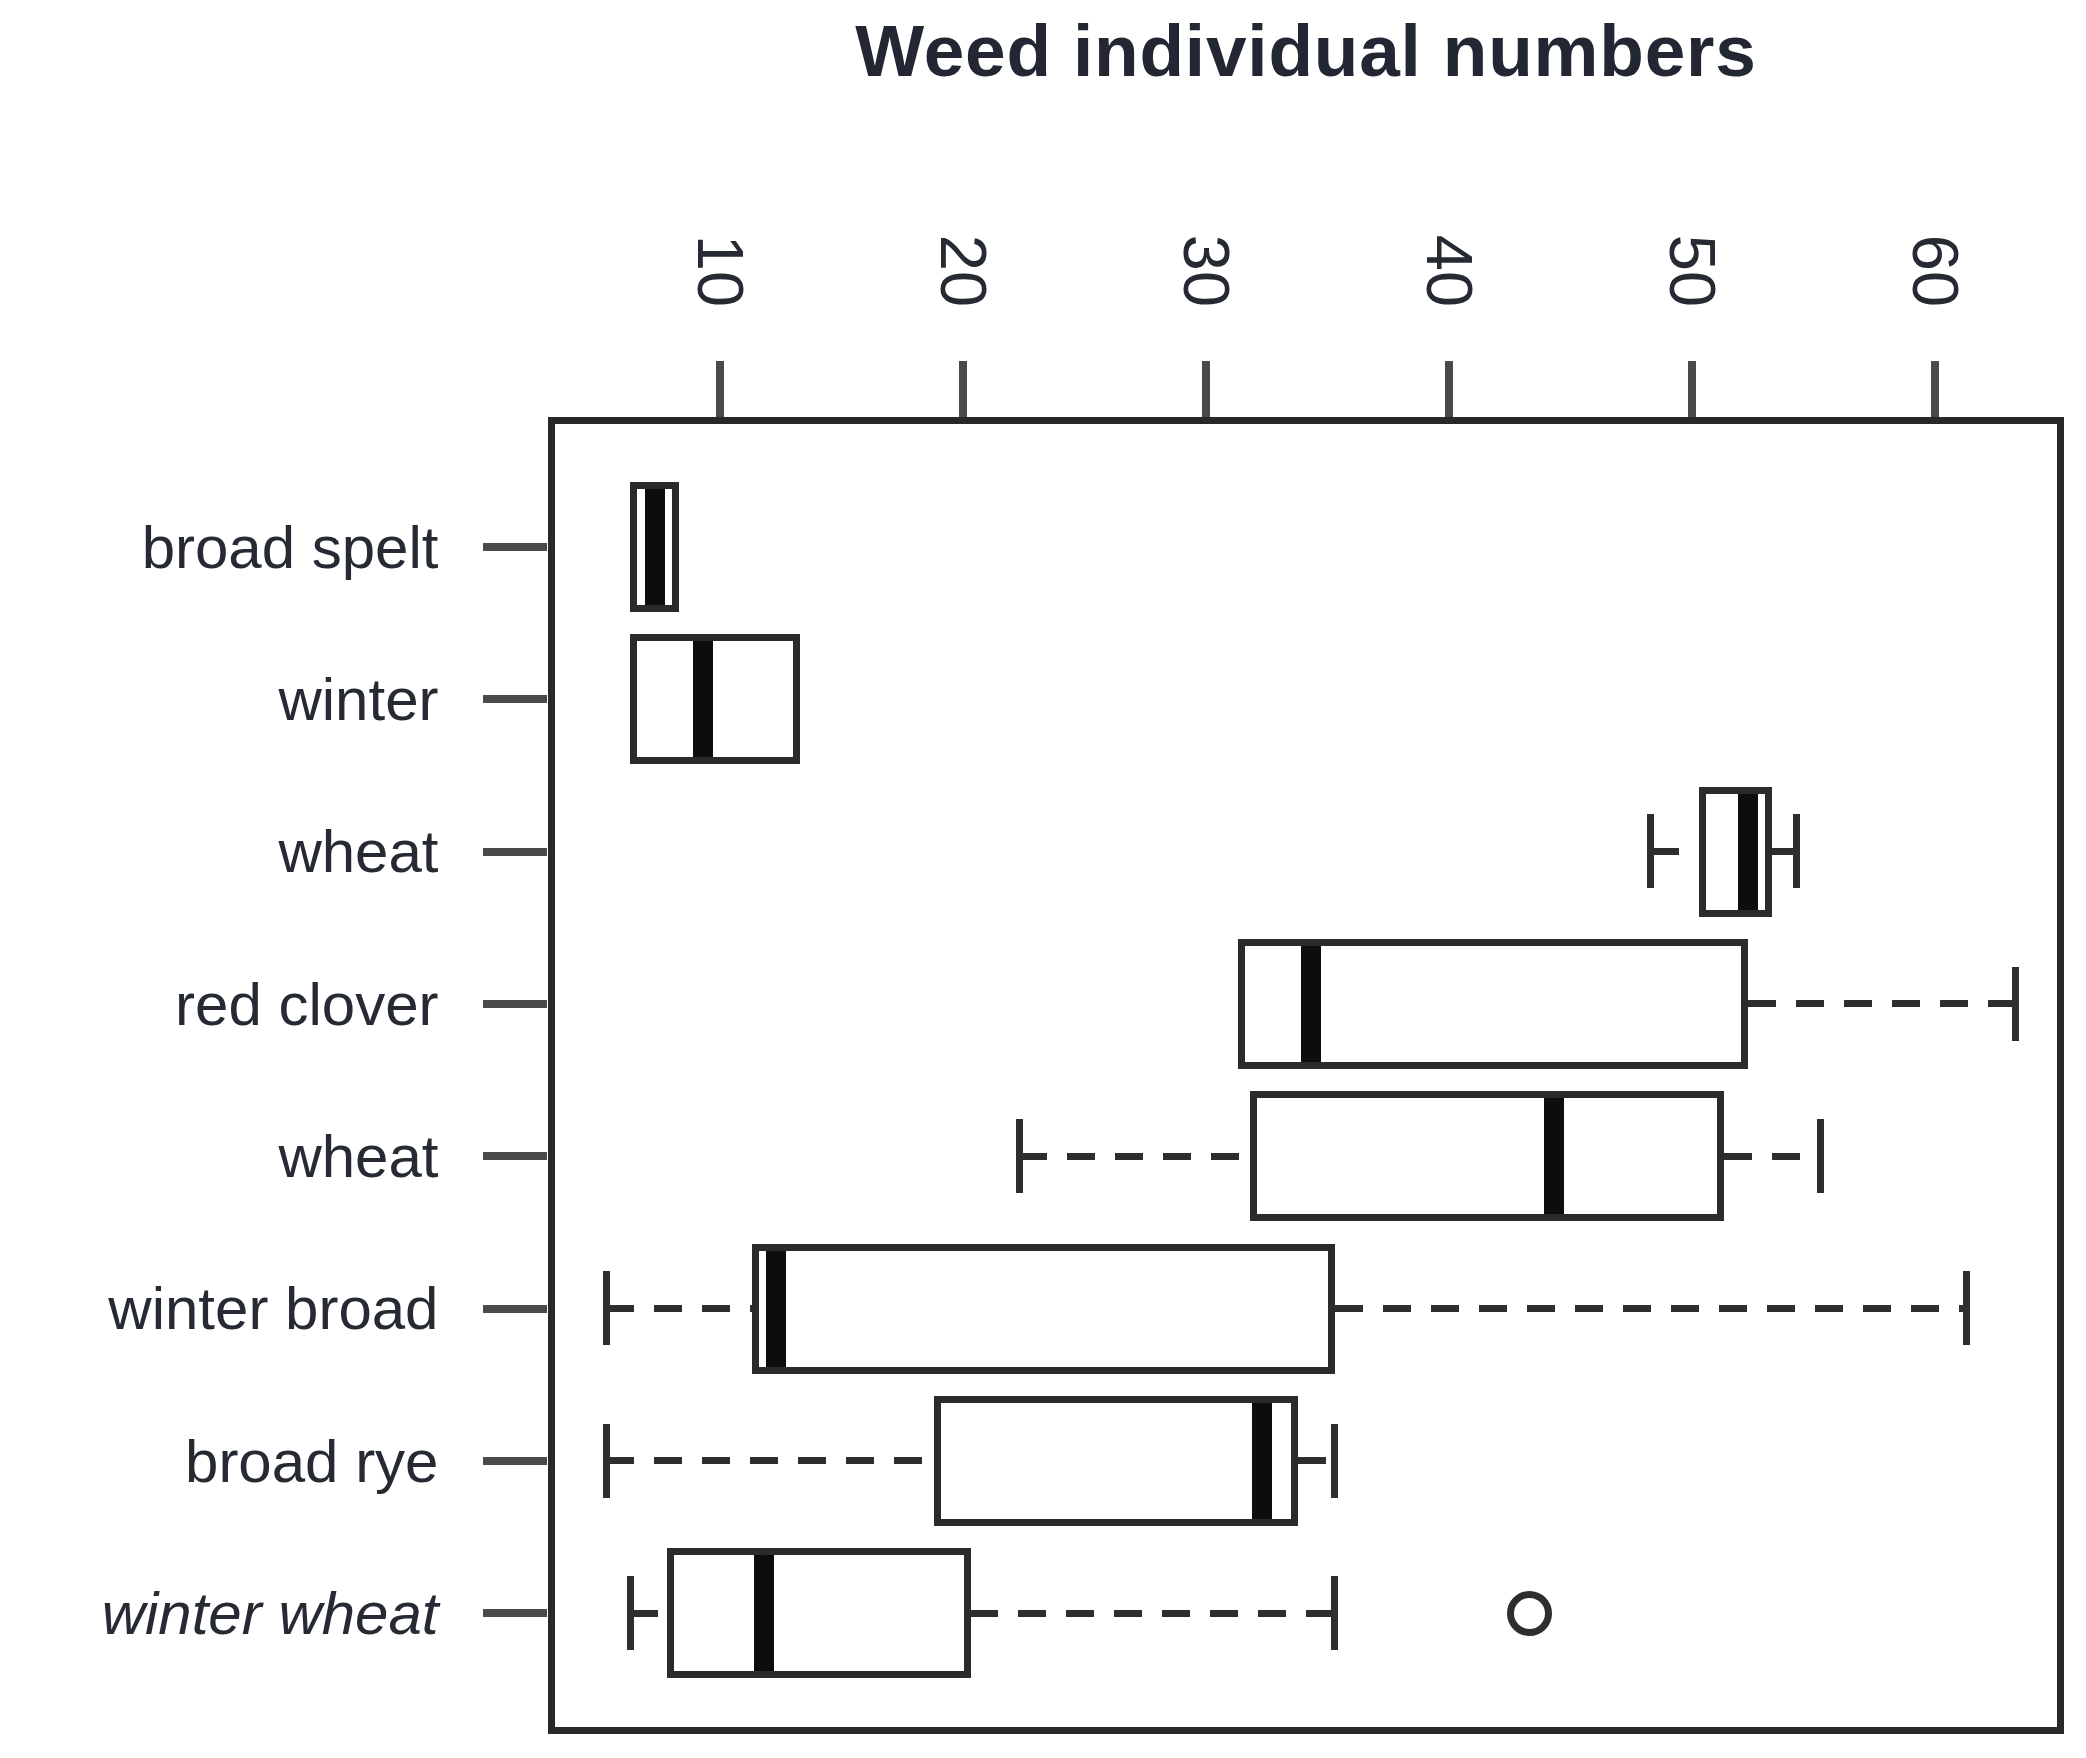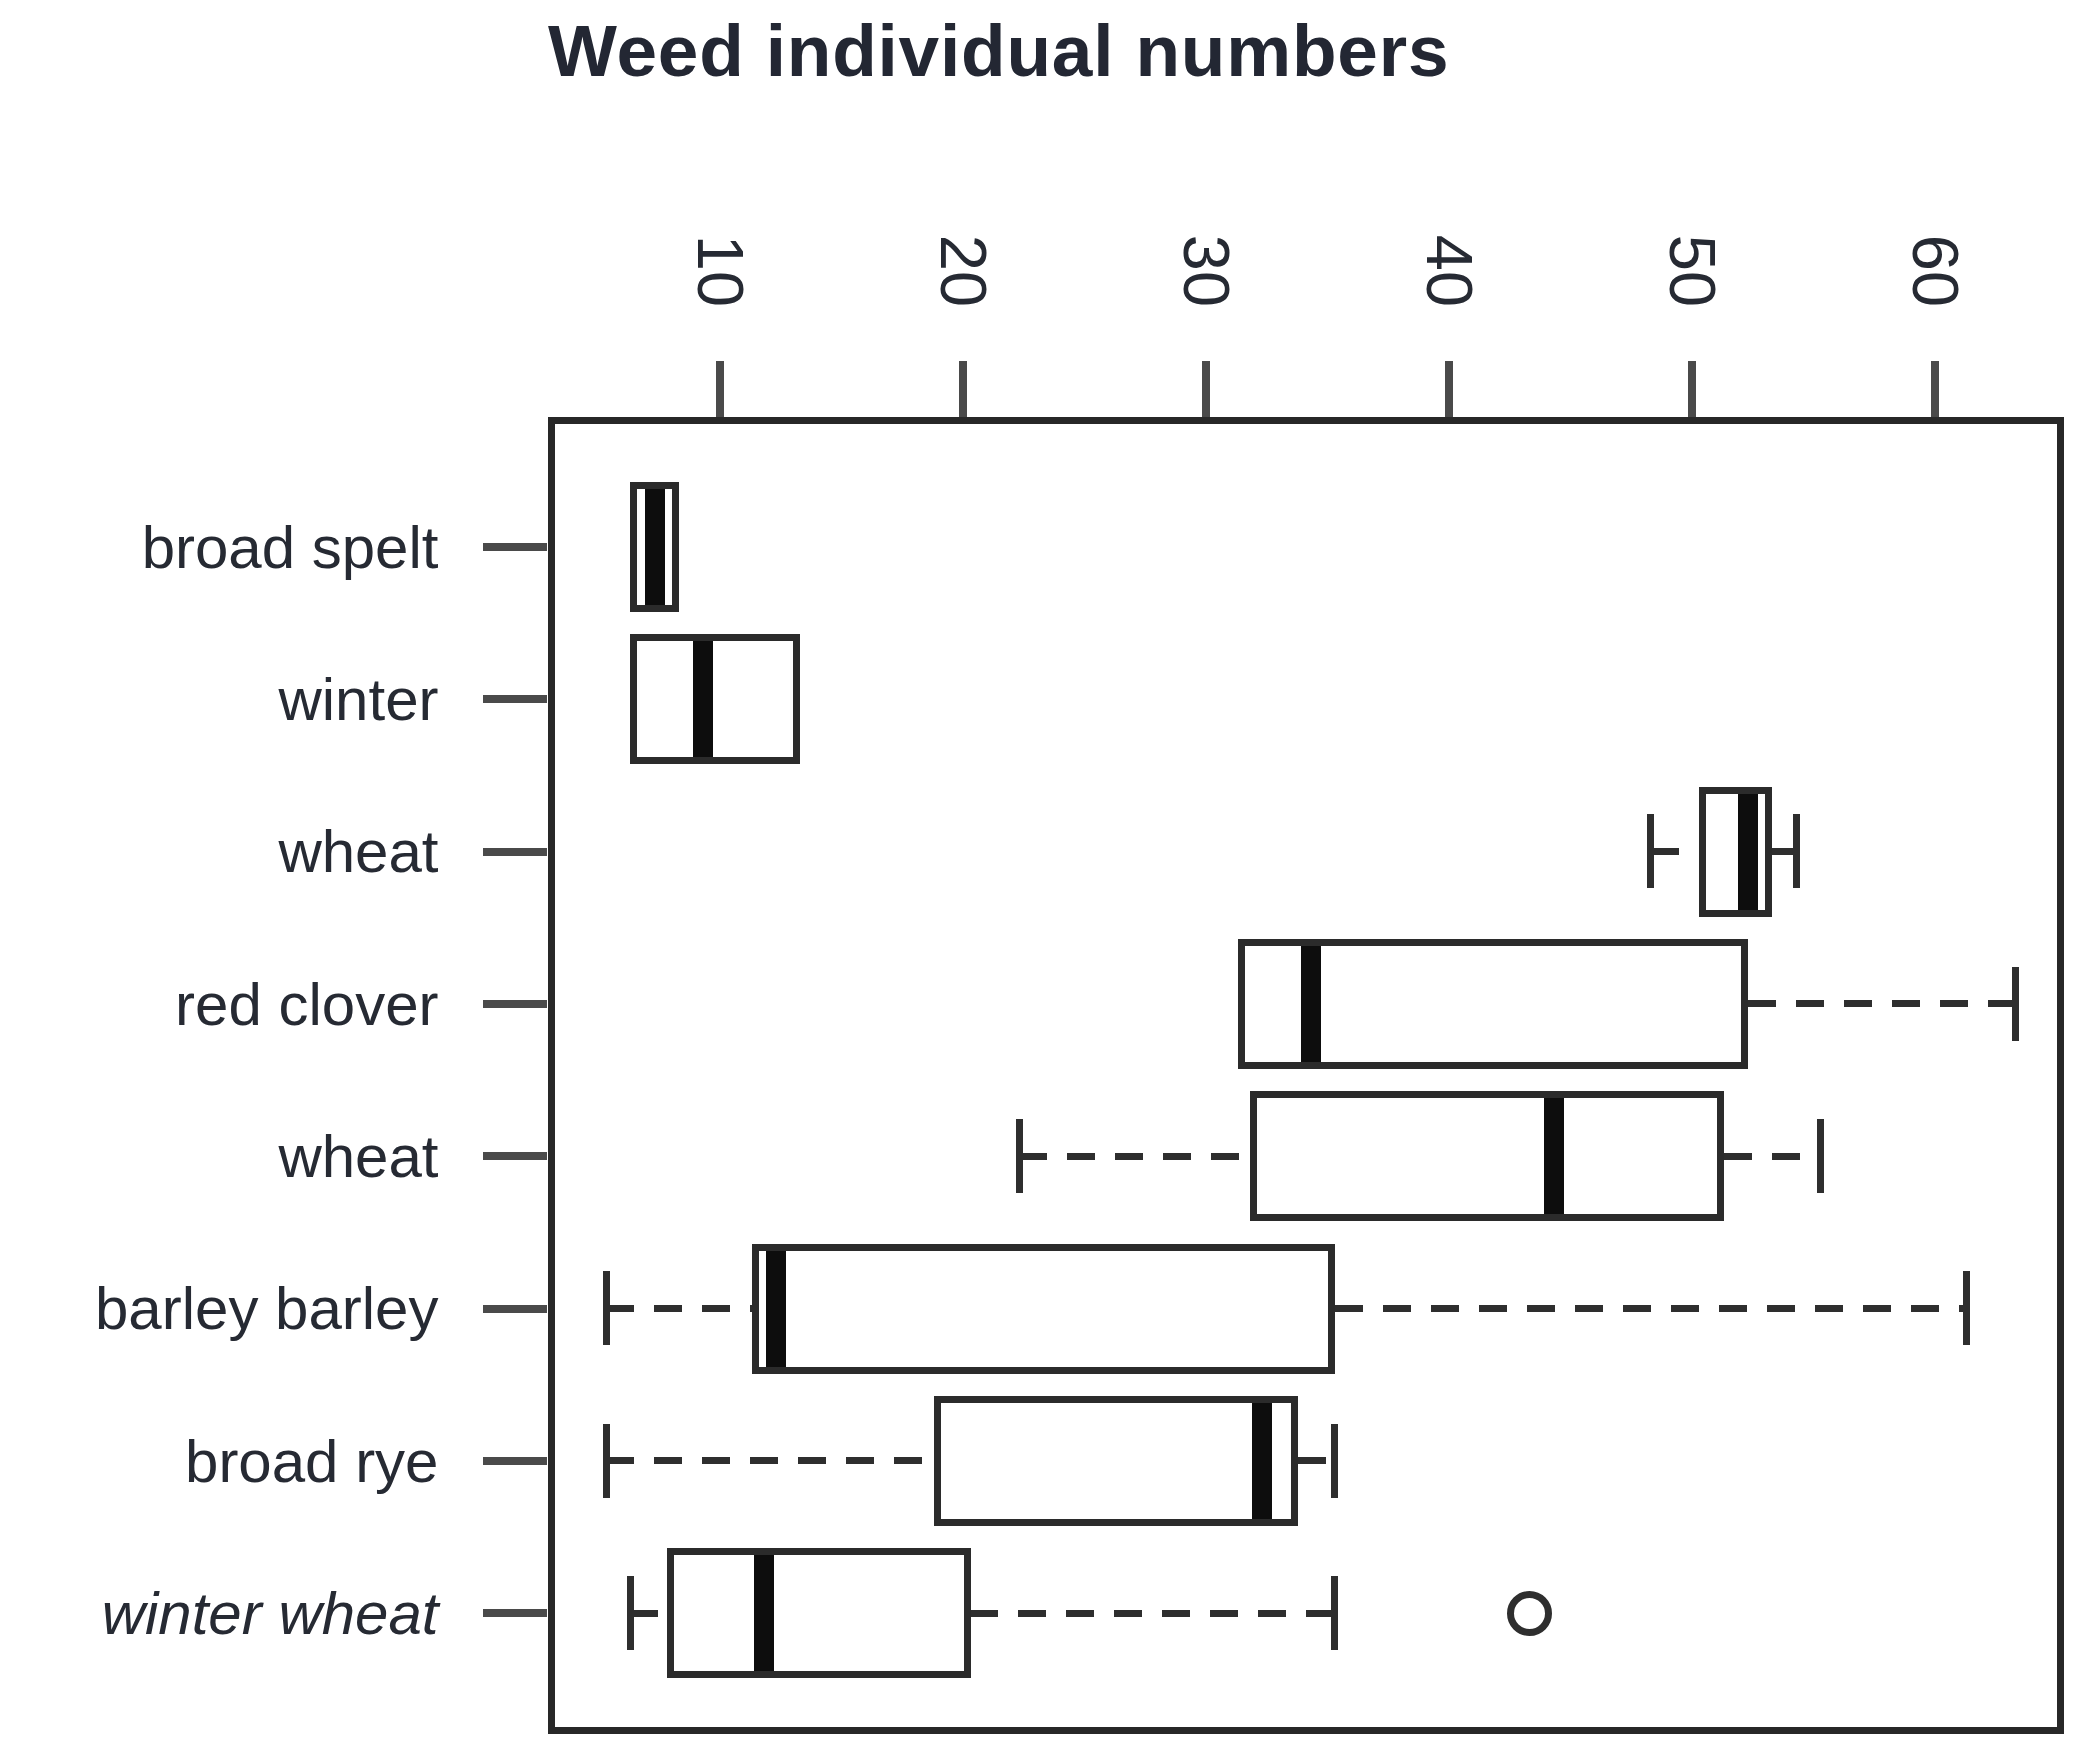--- a/index.html
+++ b/index.html
@@ -9,20 +9,21 @@
     height: 1759px;
     background: #ffffff;
     font-family: "Liberation Sans", sans-serif;
     overflow: hidden;
   }
   .chart-title {
     position: absolute;
     left: 548px;
     top: 9.3px;
     width: 1516px;
+    text-align: center;
     font-size: 73px;
     font-weight: bold;
     color: #232733;
     letter-spacing: 0.8px;
   }
   #plot-area {
     position: absolute;
     left: 548px;
     top: 417px;
     width: 1516px;
@@ -119,21 +120,21 @@
       <div class="y-label" style="top: 547px;">broad spelt</div>
       <div class="y-tick" style="top: 695px;"></div>
       <div class="y-label" style="top: 699px;">winter</div>
       <div class="y-tick" style="top: 848px;"></div>
       <div class="y-label" style="top: 851px;">wheat</div>
       <div class="y-tick" style="top: 1000px;"></div>
       <div class="y-label" style="top: 1004px;">red clover</div>
       <div class="y-tick" style="top: 1152px;"></div>
       <div class="y-label" style="top: 1156px;">wheat</div>
       <div class="y-tick" style="top: 1305px;"></div>
-      <div class="y-label" style="top: 1308px;">barley barley</div>
+      <div class="y-label" style="top: 1308px;">winter broad</div>
       <div class="y-tick" style="top: 1457px;"></div>
       <div class="y-label" style="top: 1461px;">broad rye</div>
       <div class="y-tick" style="top: 1609px;"></div>
       <div class="y-label" style="top: 1613px; font-style: italic;">winter wheat</div>
     </div>
   <div id="plot-area">
       <div class="box" style="left: 75px; top: 58px; width: 49px; height: 130px;"></div>
       <div class="median-line" style="left: 90px; top: 65px; height: 116px;"></div>
       <div class="box" style="left: 75px; top: 210px; width: 170px; height: 130px;"></div>
       <div class="median-line" style="left: 138px; top: 217px; height: 116px;"></div>

